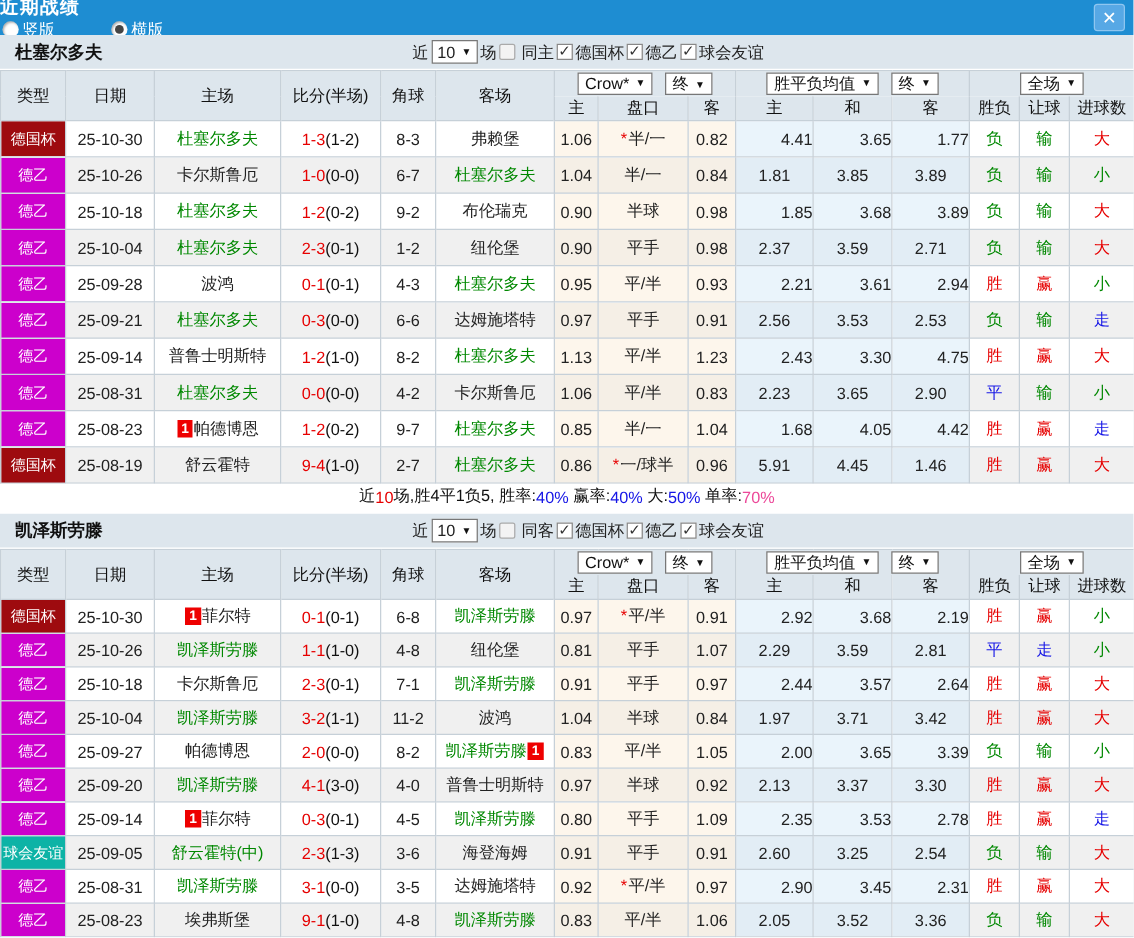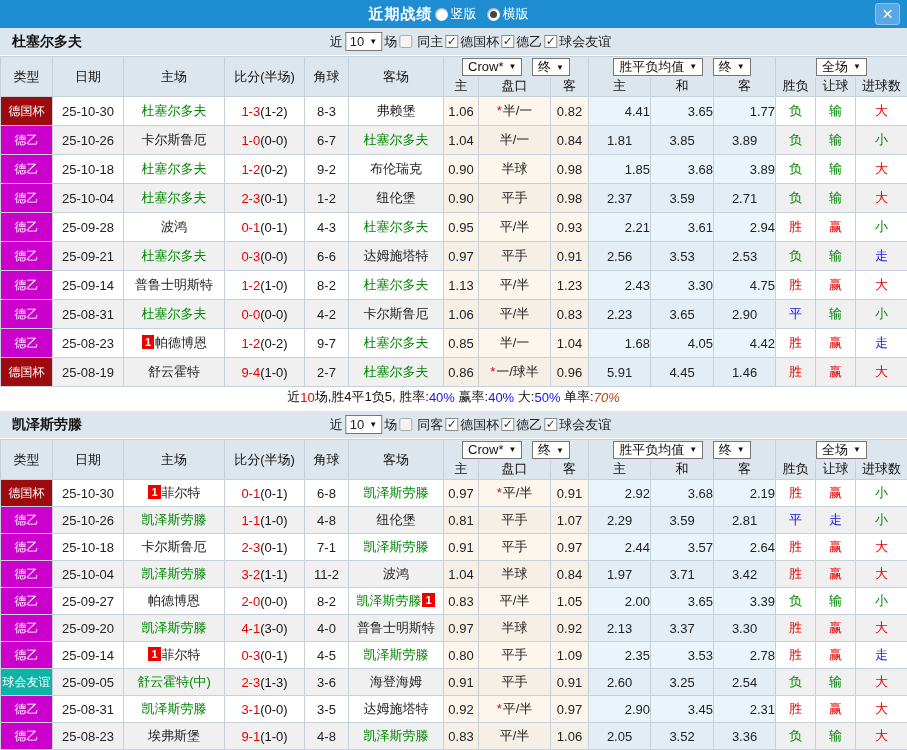--- a/index.html
+++ b/index.html
@@ -7,24 +7,24 @@
   body {
     width:907px; height:750px; overflow:hidden;
     font-family:"Liberation Sans","DejaVu Sans",sans-serif;
     font-size:13px; color:#222;
   }
   .app { width:907px; height:750px; overflow:hidden; background:#fff; }
 
   
   .titlebar {
     height:28px; background:#1e8dd2; position:relative;
-    display:flex; align-items:center; justify-content:center;
+    display:flex; align-items:flex-start; justify-content:center;flex-direction:column;
   }
   .titlebar .title { color:#fff; font-weight:bold; font-size:15px; letter-spacing:1px; }
-  .radio-group { display:flex; align-items:center; margin-left:2px; }
+  .radio-group { display:flex; align-items:center; margin-left:2px;gap:35px; }
   .radio { display:flex; align-items:center; margin-right:10px; cursor:pointer; }
   .radio-circle {
     width:13px; height:13px; border-radius:50%; background:#fff; display:inline-block;
     box-shadow:inset 1px 1px 2px rgba(0,0,0,.35); position:relative;
   }
   .radio-dot { width:7px; height:7px; background:#444; border-radius:50%;
     position:absolute; left:3px; top:3px; }
   .radio-label { color:#fff; margin-left:3px; font-size:13px; }
   .close-btn {
     position:absolute; right:7px; top:3px; width:25px; height:22px;
@@ -385,21 +385,21 @@
   <div class="summary">
       <span style="color: rgb(17, 17, 17);">近</span>
       <span style="color: rgb(230, 0, 0);">10</span>
       <span style="color: rgb(17, 17, 17);">场,胜4平1负5, 胜率:</span>
       <span style="color: rgb(21, 21, 230);">40%</span>
       <span style="color: rgb(17, 17, 17);"> 赢率:</span>
       <span style="color: rgb(21, 21, 230);">40%</span>
       <span style="color: rgb(17, 17, 17);"> 大:</span>
       <span style="color: rgb(21, 21, 230);">50%</span>
       <span style="color: rgb(17, 17, 17);"> 单率:</span>
-      <span style="color: #c2410c; font-style: italic;">70%</span>
+      <span style="color: #ec4899;">70%</span>
     </div>
 
   <div class="section-bar">
     <span class="team-name">凯泽斯劳滕</span>
     <span class="filterbar">
       <span>近</span>
       <span class="select-box">
           <span>10</span>
           <span class="caret">▼</span>
         </span>

